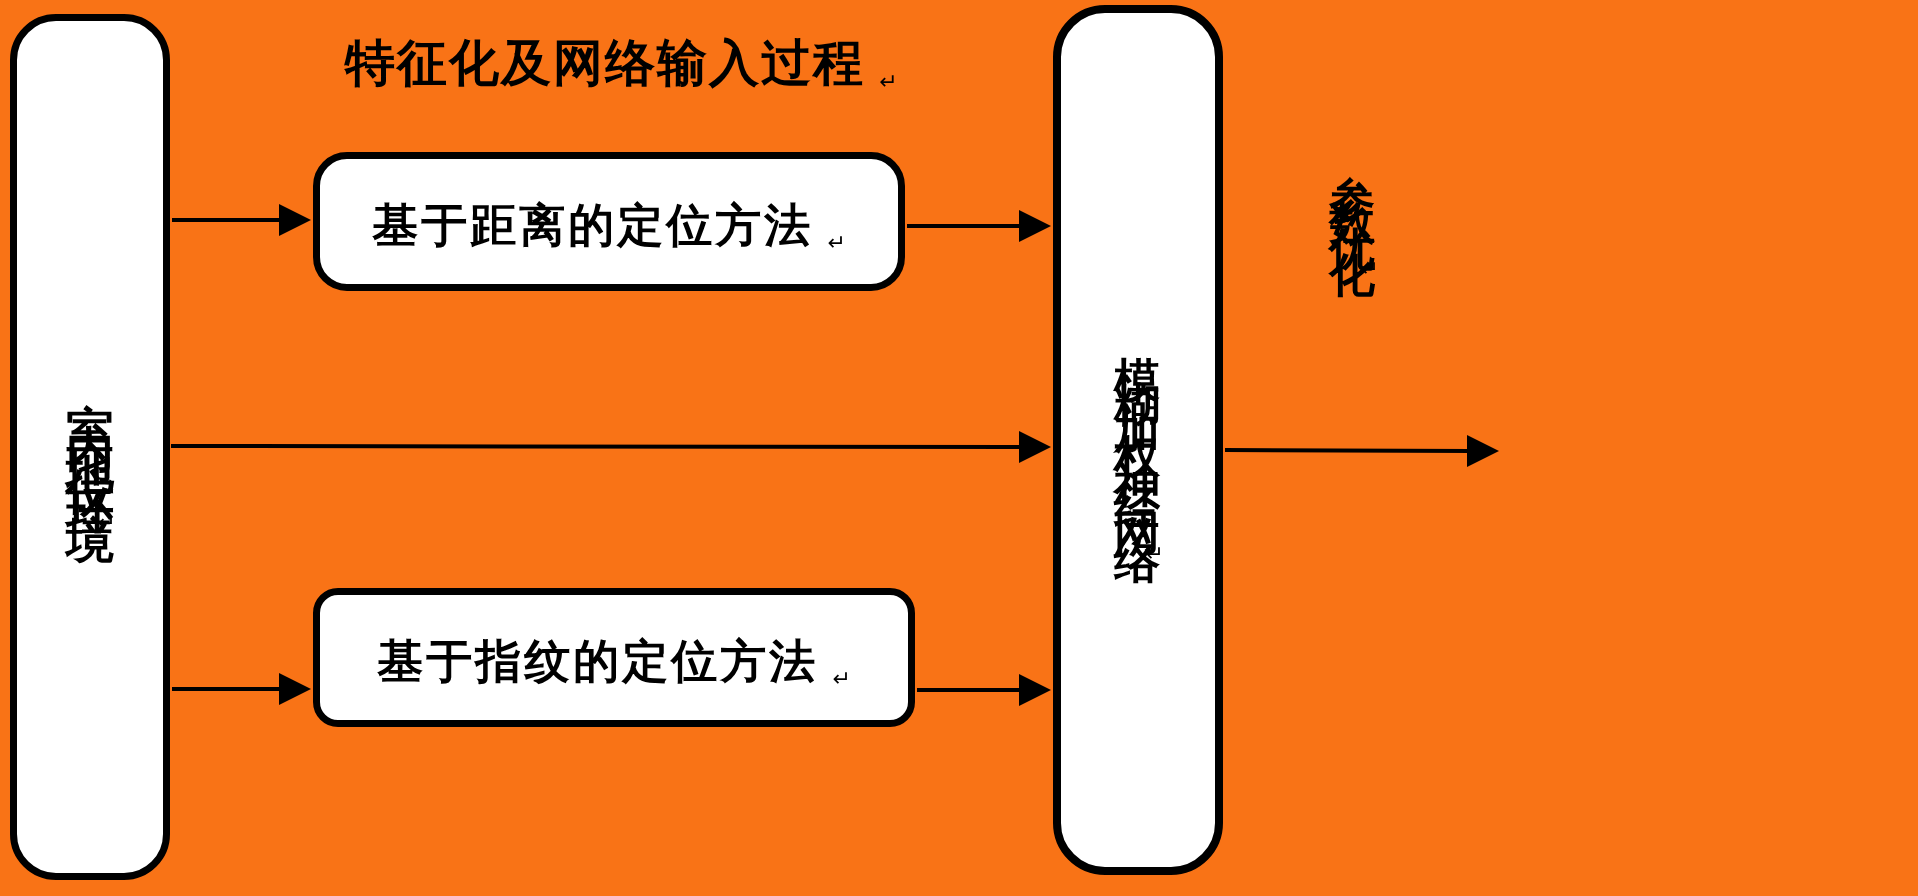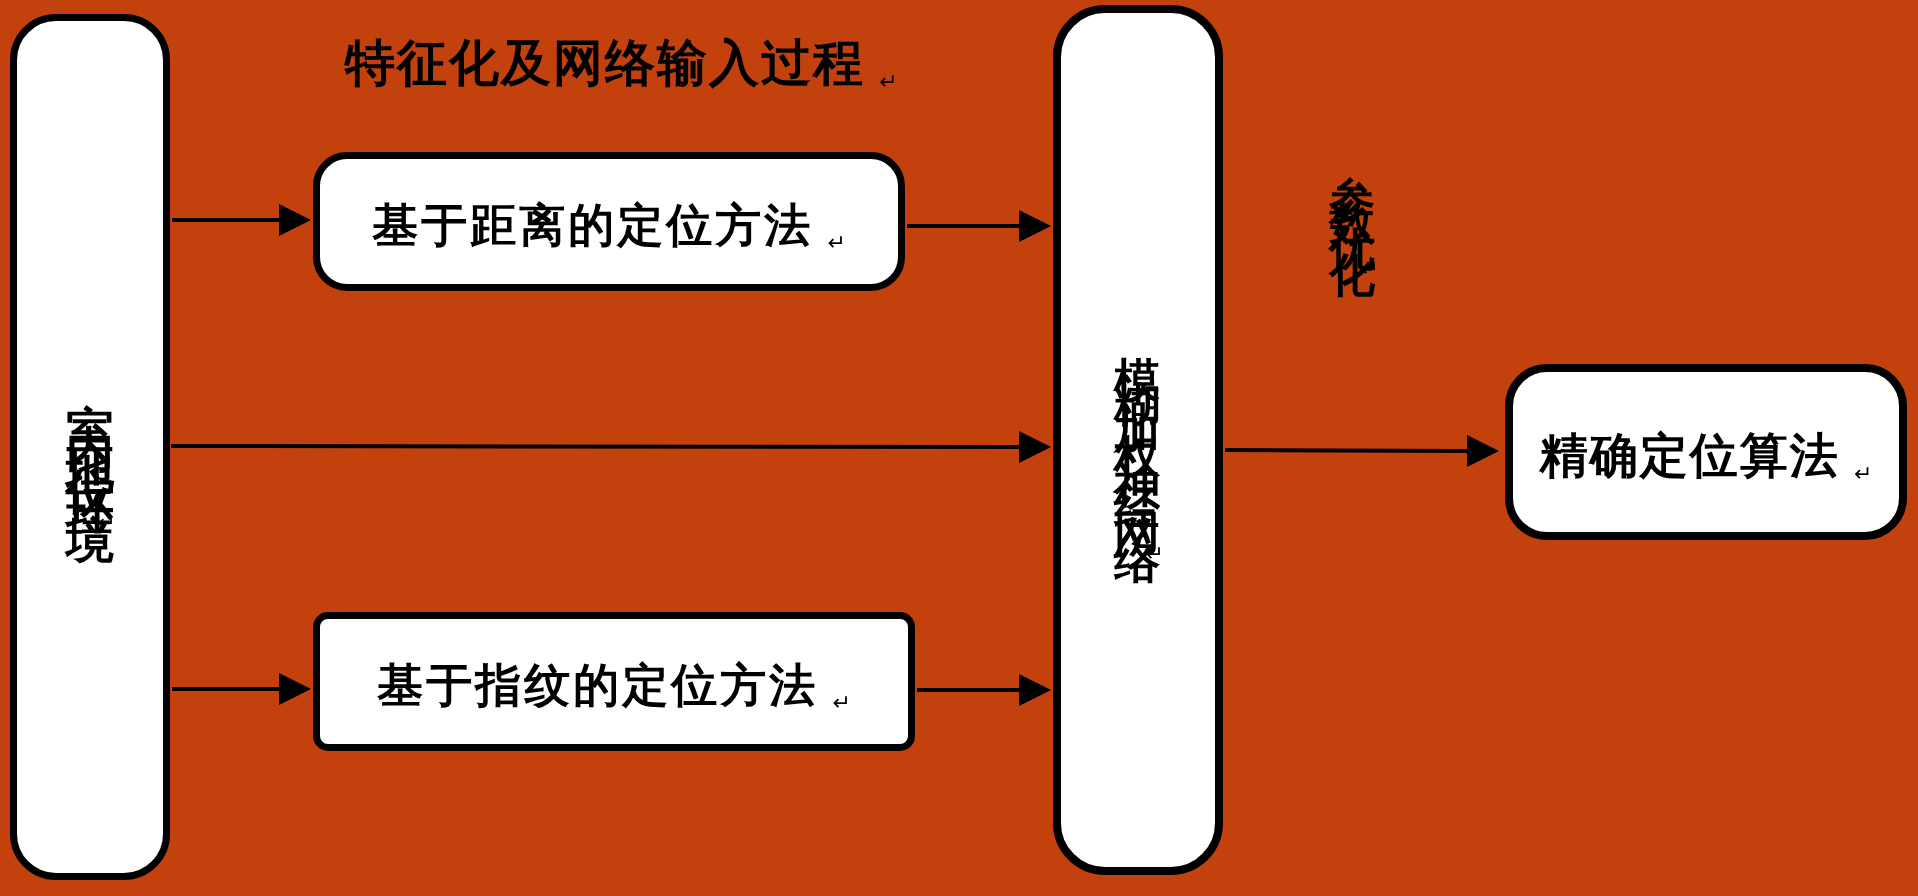--- a/index.html
+++ b/index.html
@@ -4,21 +4,21 @@
 <style>
   html, body {
     margin: 0;
     padding: 0;
     background: #ffffff;
   }
   .stage {
     position: relative;
     width: 1918px;
     height: 896px;
-    background: #c2410c;
+    background: #f97316;
     overflow: hidden;
     font-family: "Liberation Sans", "DejaVu Sans", sans-serif;
     color: #000000;
   }
 
   
   .node {
     position: absolute;
     box-sizing: border-box;
     border: 7px solid #000000;
@@ -31,23 +31,23 @@
     left: 10px; top: 14px;
     width: 160px; height: 866px;
     border-radius: 46px;
   }
   .node-distance {
     left: 313px; top: 152px;
     width: 592px; height: 139px;
     border-radius: 34px;
   }
   .node-fingerprint {
-    left: 313px; top: 612px;
+    left: 313px; top: 588px;
     width: 602px; height: 139px;
-    border-radius: 15px;
+    border-radius: 25px;
   }
   .node-fuzzy {
     left: 1053px; top: 5px;
     width: 170px; height: 870px;
     border-width: 8px;
     border-radius: 52px;
   }
   .node-precise {
     left: 1505px; top: 364px;
     width: 402px; height: 176px;
@@ -181,19 +181,14 @@
       <span class="vlabel">模糊加权神经网络</span>
       <span class="pmark">↵</span>
     </div>
   </div>
 
   <div class="param-label vcol">
     <span class="vlabel">参数优化</span>
     <span class="pmark">↵</span>
   </div>
 
-  <div class="node node-precise">
-    <span class="hlabel">
-      <span>精确定位算法</span><span class="pmark">↵</span>
-    </span>
-  </div>
 
 </div>
 
 </body></html>

